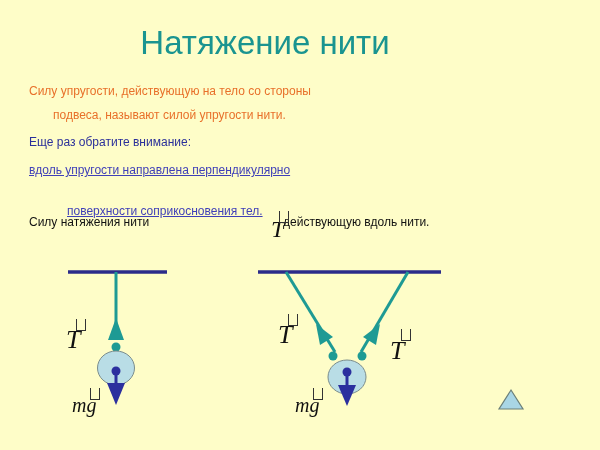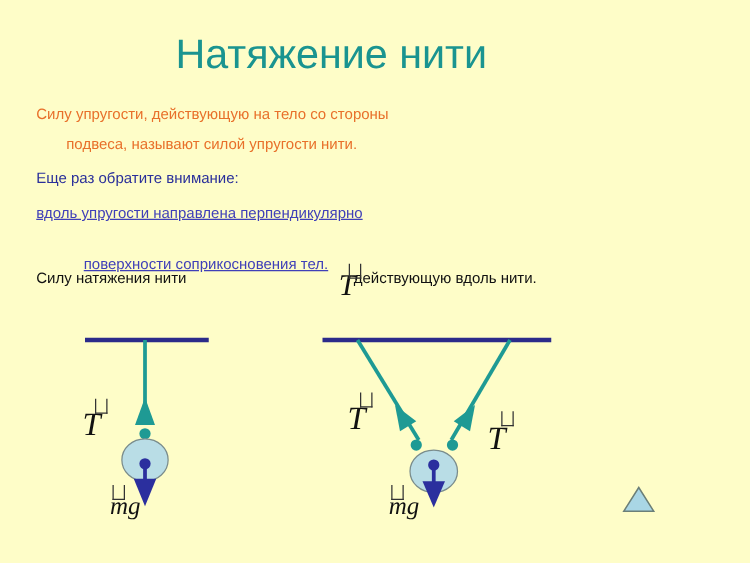--- a/index.html
+++ b/index.html
@@ -40,21 +40,20 @@
       font-style: italic;
       font-size: 26px;
       color: #111;
     }
     .vec-mg {
       position: absolute;
       font-family: "Liberation Serif", serif;
       font-style: italic;
       font-size: 20px;
       color: #111;
-      margin-left: 16px;
     }
     .vec-mark {
       position: absolute;
       border-left: 1px solid #333;
       border-right: 1px solid #333;
       border-bottom: 1px solid #333;
       width: 8px;
       height: 11px;
     }
     svg { position: absolute; left: 0; top: 0; }

